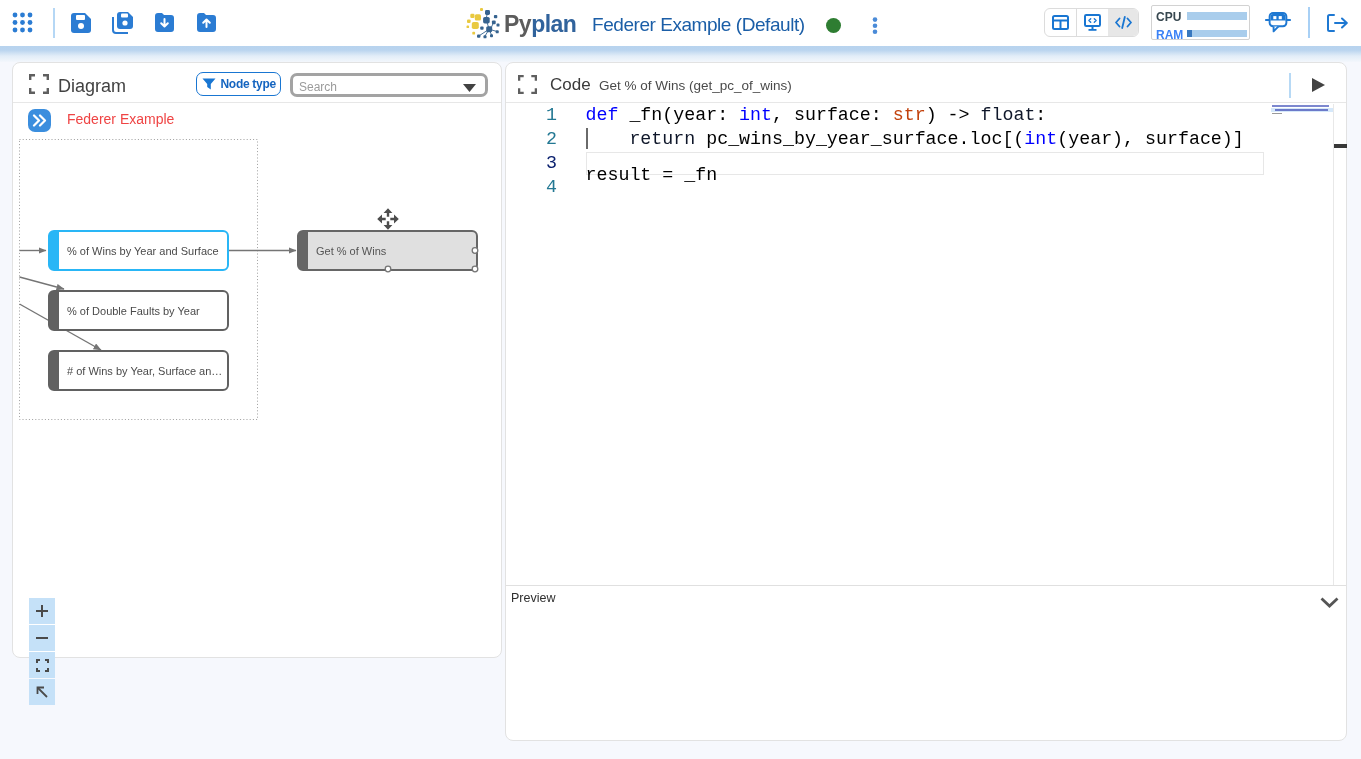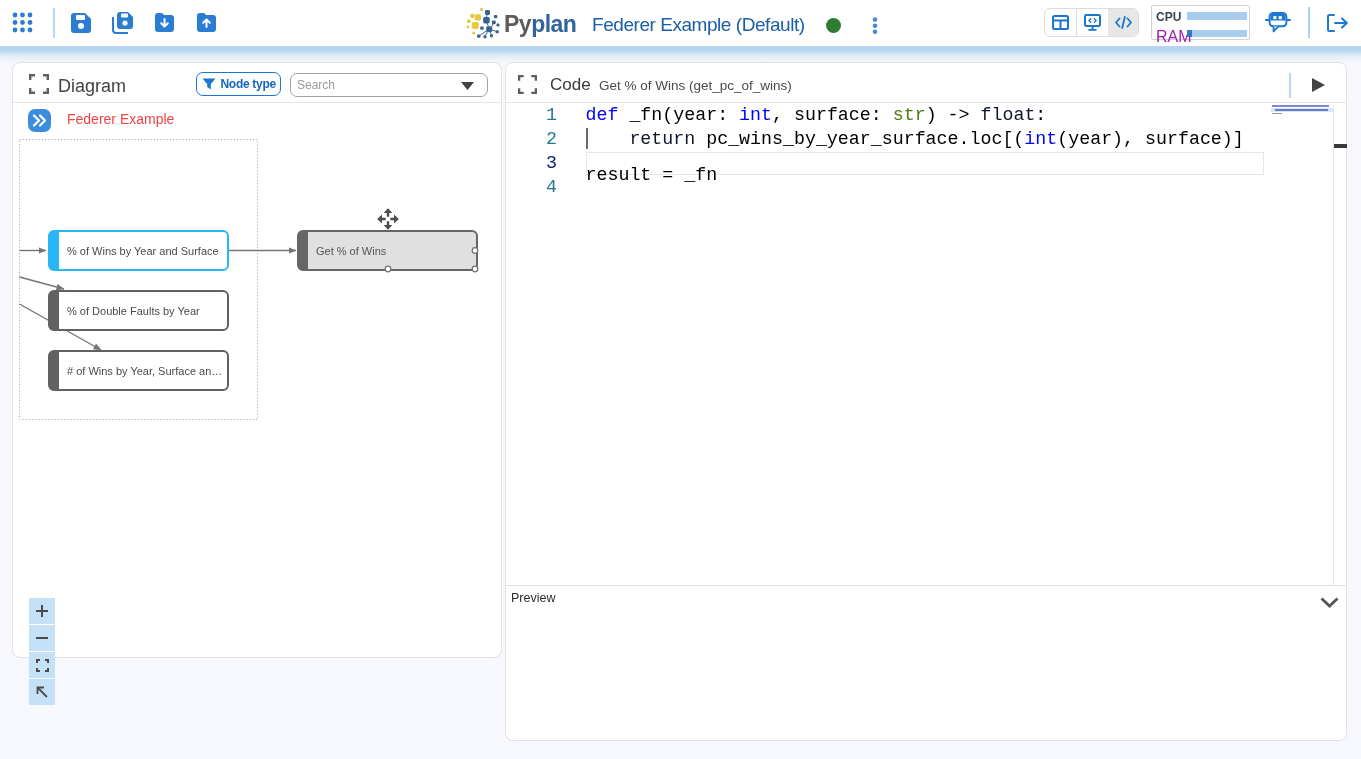--- a/index.html
+++ b/index.html
@@ -121,21 +121,21 @@
       <g fill="none" stroke="#1976d2" stroke-width="1.8" stroke-linecap="round" stroke-linejoin="round">
         <path d="M4.5 2.5 L1 6.5 L4.5 10.5"></path>
         <path d="M12.5 2.5 L16 6.5 L12.5 10.5"></path>
         <path d="M9.8 1 L7.2 12"></path>
       </g>
     </svg>
   </div>
 
   <div class="abs" style="left:1151px;top:5px;width:99px;height:35px;border:1px solid #d2d2d2;border-radius:2px;background:#fff">
     <div class="abs" style="left:4px;top:4px;font-size:12px;font-weight:bold;color:#37474f">CPU</div>
-    <div class="abs" style="left:4px;top:21.5px;font-size:16px;font-weight:normal;color:#a21caf">RAM</div>
+    <div class="abs" style="left:4px;top:21.5px;font-size:12px;font-weight:bold;color:#3b82f6">RAM</div>
     <div class="abs" style="left:34.5px;top:6px;width:60px;height:7.5px;background:#a9cdec"></div>
     <div class="abs" style="left:34.5px;top:23.5px;width:60px;height:7.5px;background:#a9cdec"></div>
     <div class="abs" style="left:34.5px;top:23.5px;width:5px;height:7.5px;background:#3878bf"></div>
   </div>
 
   <svg class="abs" style="left:1265px;top:12px" width="26" height="22" viewBox="0 0 26 22">
     <rect x="4.6" y="1" width="16.8" height="13.2" rx="3.4" fill="none" stroke="#1e78d2" stroke-width="1.9"></rect>
     <path d="M7.8 1.9 h10.4 q2.3 0 2.3 2.3 v4.3 H5.5 V4.2 q0-2.3 2.3-2.3 Z" fill="#1e78d2"></path>
     <rect x="8.3" y="4.1" width="3.1" height="3.1" fill="#fff"></rect>
     <rect x="13.7" y="4.1" width="3.1" height="3.1" fill="#fff"></rect>
@@ -167,21 +167,21 @@
   </svg>
   <div class="ptitle" style="left:45px;top:13px;font-size:18px;color:#424242">Diagram</div>
 
   <div class="abs" style="left:182.5px;top:9px;width:85px;height:24px;border:1.5px solid #1976d2;border-radius:7px">
     <svg class="abs" style="left:5px;top:5px" width="14" height="12" viewBox="0 0 14 12">
       <path fill="#1976d2" d="M0.5 0.5 h13 L8.8 6 v5.5 l-3.6-2.6 v-2.9 Z"></path>
     </svg>
     <div class="abs" style="left:24px;top:3.5px;font-size:12px;letter-spacing:-0.3px;font-weight:bold;color:#1565c0;white-space:nowrap">Node type</div>
   </div>
 
-  <div class="abs" style="left:277px;top:9.5px;width:198px;height:24px;border:1px solid #a3a3a3;border-radius:7px">
+  <div class="abs" style="left:277px;top:9.5px;width:198px;height:24px;border:3px solid #a3a3a3;border-radius:7px">
     <div class="abs" style="left:6px;top:4px;font-size:12px;color:#9b9b9b">Search</div>
     <svg class="abs" style="left:169.5px;top:8px" width="13" height="8" viewBox="0 0 13 8">
       <path fill="#424242" d="M0 0 h13 L6.5 8 Z"></path>
     </svg>
   </div>
 
   <div class="abs" style="left:15px;top:46px;width:23px;height:23px;border-radius:7px;background:#3b8ede">
     <svg class="abs" style="left:4px;top:5px" width="15" height="13" viewBox="0 0 15 13">
       <g fill="none" stroke="#fff" stroke-width="2.2" stroke-linecap="round" stroke-linejoin="round">
         <path d="M2 1.5 L7 6.5 L2 11.5"></path>
@@ -294,21 +294,21 @@
     
     <div class="abs" style="left:0;top:0;width:51px;text-align:right;color:#237893">1</div>
     <div class="abs" style="left:0;top:24px;width:51px;text-align:right;color:#237893">2</div>
     <div class="abs" style="left:0;top:48px;width:51px;text-align:right;color:#0b216f">3</div>
     <div class="abs" style="left:0;top:72px;width:51px;text-align:right;color:#237893">4</div>
     
     <div class="abs" style="left:79.5px;top:48.5px;width:678px;height:23px;border:1px solid #e7e7e7"></div>
     
     <div class="abs" style="left:79.5px;top:25px;width:2px;height:21px;background:#6a6a6a"></div>
     
-    <div class="abs" style="left:79.5px;top:0;color:#000"><span style="color:#0000ff">def</span> _fn(year: <span style="color:#0000ff">int</span>, surface: <span style="color:#4d7c0f">str</span>) -&gt; <span style="color:#0f172a">float</span>:</div>
+    <div class="abs" style="left:79.5px;top:0;color:#000"><span style="color:#0000ff">def</span> _fn(year: <span style="color:#0000ff">int</span>, surface: <span style="color:#c2410c">str</span>) -&gt; <span style="color:#0f172a">float</span>:</div>
     <div class="abs" style="left:79.5px;top:24px;color:#000">    <span style="color:#0f172a">return</span> pc_wins_by_year_surface.loc[(<span style="color:#0000ff">int</span>(year), surface)]</div>
     <div class="abs" style="left:79.5px;top:60px;color:#000">result = _fn</div>
   </div>
 
   <div class="abs" style="left:765px;top:41px;width:62px;height:14px">
     <div class="abs" style="left:0;top:4px;width:62px;height:3.5px;background:#d5e8fa"></div>
     <div class="abs" style="left:0.5px;top:1px;width:57px;height:1.8px;background:#7d88cf"></div>
     <div class="abs" style="left:4px;top:5px;width:53px;height:1.8px;background:#6c7ac9"></div>
     <div class="abs" style="left:0.5px;top:8.5px;width:10px;height:1.8px;background:#9a9a9a"></div>
   </div>

